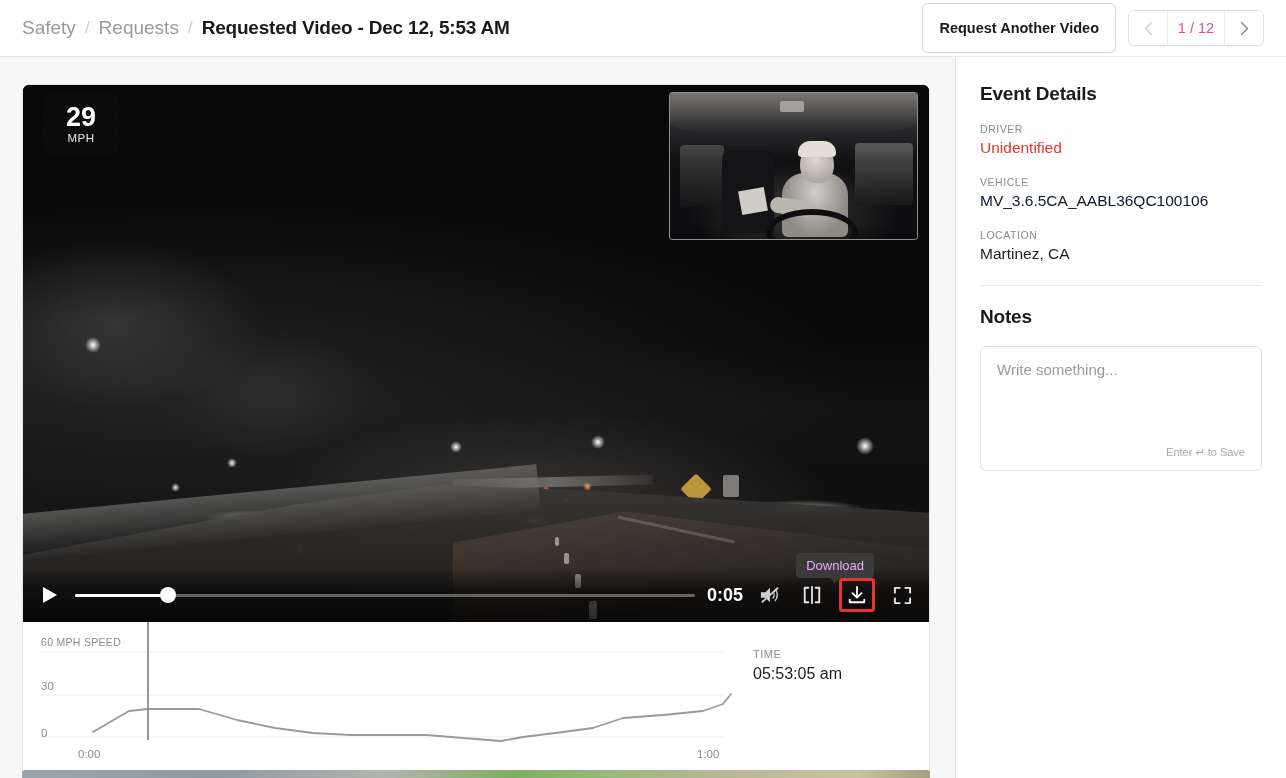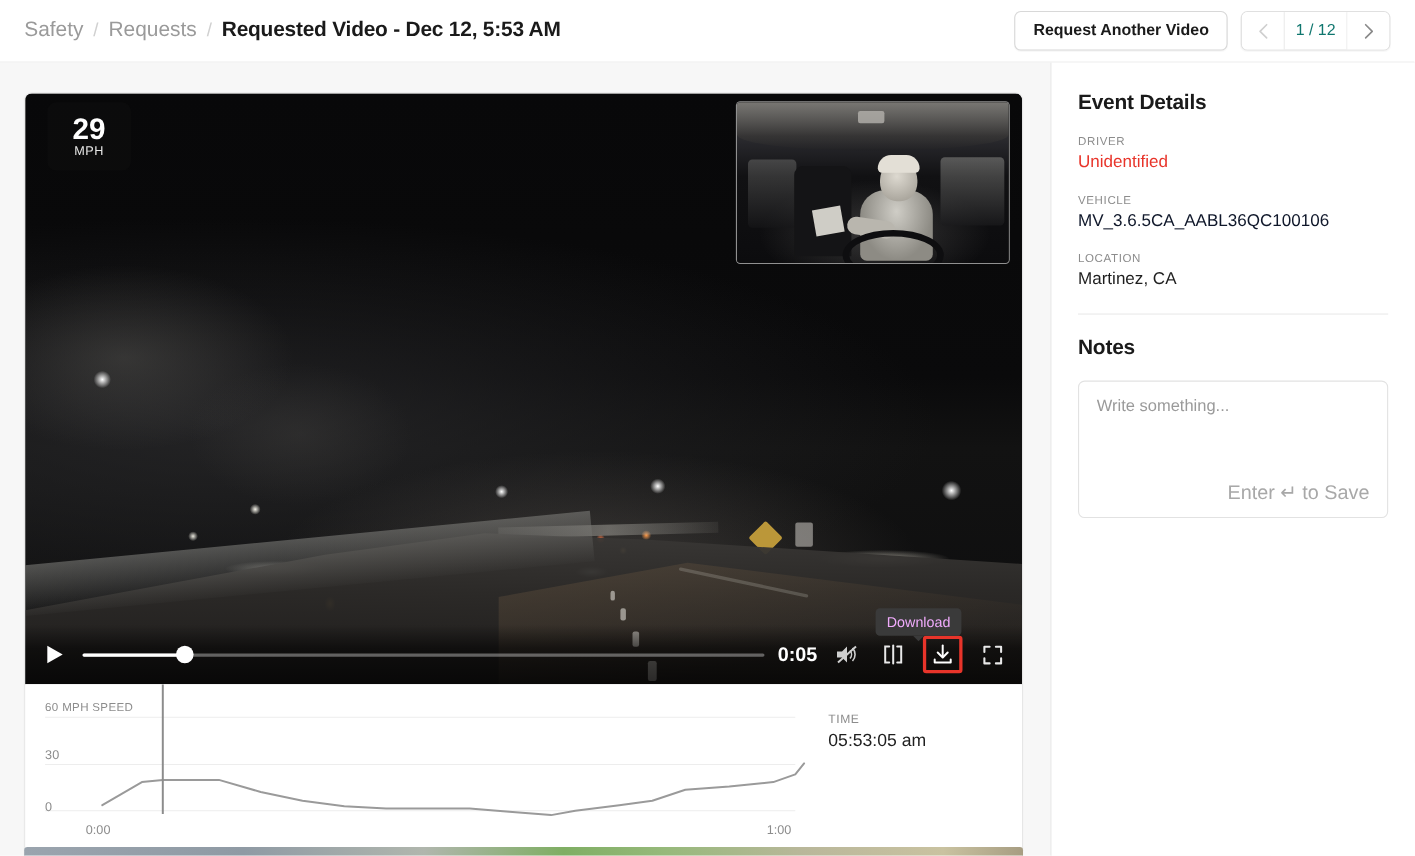--- a/index.html
+++ b/index.html
@@ -16,36 +16,36 @@
     position: absolute; top: 0; left: 0; width: 1286px; height: 57px;
     background: #ffffff; border-bottom: 1px solid #e8e8e8;
     display: flex; align-items: center; padding: 0 22px;
   }
   .breadcrumb { display: flex; align-items: center; gap: 9px; }
   .crumb-link { font-size: 19px; color: #9a9a9a; }
   .crumb-sep { font-size: 17px; color: #d0d0d0; }
   .crumb-current { font-size: 19px; color: #1a1a1a; font-weight: bold; letter-spacing: -0.2px; }
   .header-right { margin-left: auto; display: flex; align-items: center; gap: 12px; }
   .btn-request {
-    height: 36px; padding: 0 16px; background: #fff;
+    height: 50px; padding: 0 16px; background: #fff;
     border: 1px solid #d8d8d8; border-radius: 6px;
     font-size: 14.5px; font-weight: bold; color: #1a1a1a;
     display: flex; align-items: center; cursor: pointer;
     box-shadow: 0 1px 1px rgba(0,0,0,0.03);
   }
   .pager {
     height: 36px; display: flex; align-items: stretch;
     border: 1px solid #e0e0e0; border-radius: 6px; overflow: hidden; background:#fff;
     box-shadow: 0 1px 1px rgba(0,0,0,0.03);
   }
   .pager-btn { width: 38px; display:flex; align-items:center; justify-content:center; cursor:pointer; background:#fff; }
   .pager-btn svg { display:block; }
   .pager-label {
     min-width: 58px; display: flex; align-items: center; justify-content: center;
-    font-size: 14.5px; color: #0f766e; border-left: 1px solid #ececec; border-right: 1px solid #ececec;
+    font-size: 14.5px; color: #ec4899; border-left: 1px solid #ececec; border-right: 1px solid #ececec;
   }
 
   
   .content { position: absolute; top: 57px; left: 0; width: 1286px; height: 721px; background:#fafafa; }
   .left-pane { position: absolute; left: 0; top: 0; width: 956px; height: 721px; background: #f7f7f7; border-right: 1px solid #e6e6e6; }
   .right-pane { position: absolute; left: 956px; top: 0; width: 330px; height: 721px; background: #ffffff; padding: 26px 24px; }
 
   
   .video-card {
     position: absolute; left: 22px; top: 27px; width: 908px; height: 723px;
@@ -172,21 +172,21 @@
   .field-value { font-size:15.5px; color:#1f1f1f; }
   .field-value.danger { color:#e8342a; }
   .field-value.link { color:#0f172a; cursor:pointer; }
   .divider { height:1px; background:#e9e9e9; margin: 22px 0 20px 0; }
   .notes-box {
     position:relative; width:282px; height:125px;
     border:1px solid #e2e2e2; border-radius:6px; padding:14px 16px;
     background:#fff;
   }
   .notes-placeholder { font-size:15px; color:#9a9a9a; }
-  .notes-hint { position:absolute; right:16px; bottom:11px; font-size:18px; color:#a8a8a8; }
+  .notes-hint { position:absolute; right:16px; bottom:11px; font-size:11px; color:#a8a8a8; }
 
   
   .bottom-peek {
     position:absolute; left:22px; bottom:0; width:908px; height:8px;
     background: linear-gradient(90deg,#9aa4ae 0%, #8f9aa4 22%, #b0b6ad 40%, #7fae63 54%, #96b97a 64%, #b9b79a 78%, #c9c2a0 92%, #a79d82 100%);
     border-radius: 3px 3px 0 0;
   }
 </style>
 </head>
 <body>

